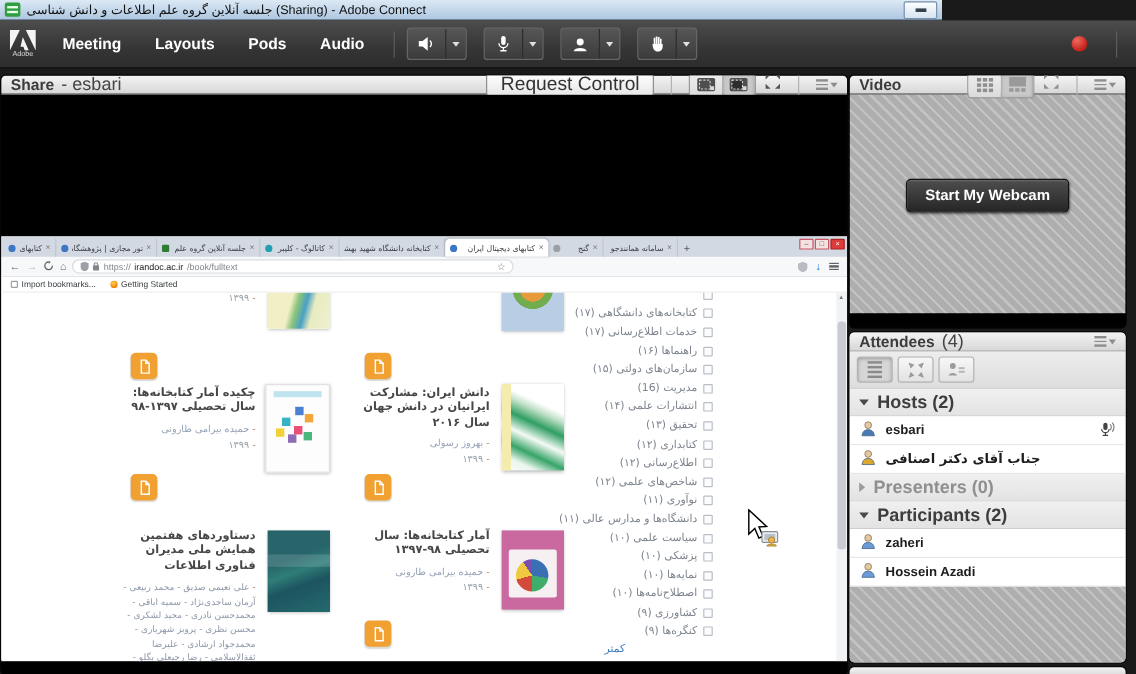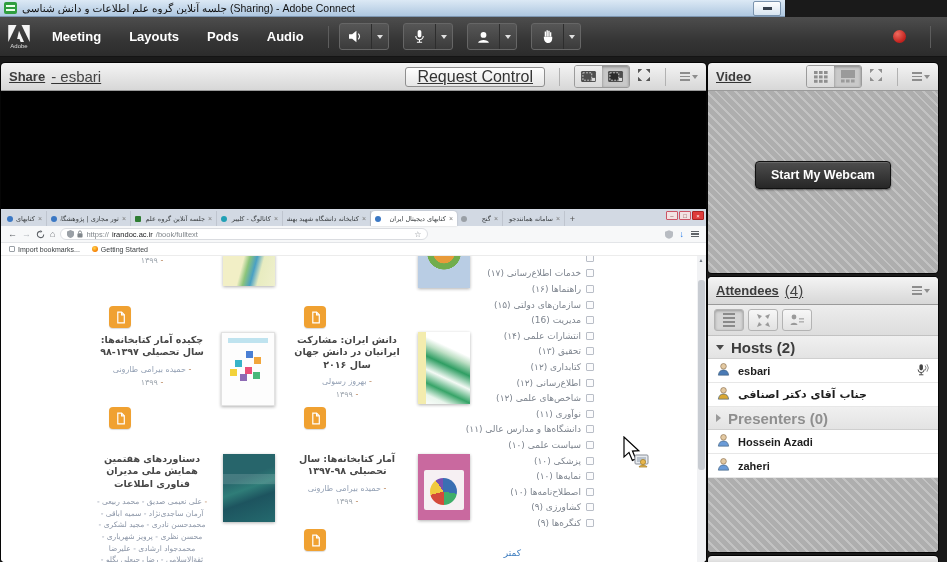--- a/index.html
+++ b/index.html
@@ -31,22 +31,22 @@
     margin-right:14px;background:linear-gradient(#565656,#3b3b3b);flex:0 0 auto;}
   .tool-btn{width:31px;height:25px;display:flex;align-items:center;justify-content:center;}
   .tool-caret{width:16px;height:25px;display:flex;align-items:center;justify-content:center;border-left:1px solid #2d2d2d;}
   .caret{width:0;height:0;border-left:3.5px solid transparent;border-right:3.5px solid transparent;border-top:4px solid #e0e0e0;}
   .rec-wrap{margin-left:auto;display:flex;align-items:center;}
   .rec-dot{width:13px;height:13px;border-radius:50%;margin-right:14px;
     background:radial-gradient(circle at 35% 30%,#f06a5e,#c2201c 70%);}
 
   
   .pod{position:absolute;border-radius:4px;overflow:hidden;box-shadow:0 0 0 1px #060606;background:#000;}
-  .pod-head{height:28px;background:linear-gradient(#f4f4f4,#d7d7d7);border-bottom:1px solid #9a9a9a;
-    display:flex;align-items:center;padding:0 8px;box-sizing:border-box;color:#333;text-decoration:underline;}
+  .pod-head{height:16px;background:linear-gradient(#f4f4f4,#d7d7d7);border-bottom:1px solid #9a9a9a;
+    display:flex;align-items:center;padding:0 8px;box-sizing:border-box;color:#333;}
   .pod-title{font-size:13px;font-weight:bold;color:#3c3c3c;}
   .pod-sub{font-size:15px;color:#444;margin-left:6px;}
   .hsep{width:1px;height:18px;background:#b2b2b2;margin:0 7px;flex:0 0 auto;}
   .pod-menu{display:flex;align-items:center;gap:2px;}
   .pod-menu .bars{display:flex;flex-direction:column;gap:2px;}
   .pod-menu .bars i{width:10px;height:1.5px;background:#8d8d8d;display:block;}
   .pod-menu .caret{border-top-color:#8d8d8d;border-left-width:3px;border-right-width:3px;}
   .hatch{background:#aeaeae;background-image:repeating-linear-gradient(45deg,rgba(255,255,255,.25) 0 2px,rgba(0,0,0,0) 2px 7px);}
 
   #share-pod{left:1px;top:63px;width:705px;height:499px;}
@@ -136,21 +136,21 @@
   .less{position:absolute;right:185px;top:292px;font-size:9px;color:#3a7bbf;direction:rtl;}
 
   #book-grid{position:absolute;left:0;top:0;right:9px;bottom:0;}
   .book{position:absolute;width:184px;direction:rtl;}
   .book-0{left:90px;top:-2px;}  .book-1{left:285px;top:-2px;}
   .book-2{left:90px;top:76px;}  .book-3{left:285px;top:76px;}
   .book-4{left:90px;top:195px;} .book-5{left:285px;top:195px;}
   .b-cover{position:absolute;right:0;top:0;width:52px;height:72px;box-shadow:0 1px 3px rgba(0,0,0,.3);overflow:hidden;}
   .book-0 .b-cover{height:32px;} .book-1 .b-cover{height:34px;}
   .book-4 .b-cover{top:3px;height:68px;} .book-5 .b-cover{top:3px;height:66px;}
-  .b-text{position:absolute;left:0;right:62px;top:2px;text-align:center;}
+  .b-text{position:absolute;left:0;right:62px;top:2px;text-align:right;}
   .b-title{font-size:9.5px;font-weight:bold;color:#474747;line-height:1.3;}
   .b-author{font-size:8px;color:#93a0b4;margin-top:6px;}
   .b-author::before{content:"- ";color:#b9845a;}
   .b-author.long{font-size:7.5px;line-height:1.55;color:#8d97a8;}
   .b-year{font-size:8px;color:#9aa2ab;margin-top:4px;}
   .b-year::before{content:"- ";color:#b9845a;}
   .book-0 .b-year,.book-1 .b-year{margin-top:0;}
   .b-pdf{position:absolute;left:18px;width:22px;height:22px;background:#f0a131;border-radius:4px;
     display:flex;align-items:center;justify-content:center;box-shadow:0 1px 1px rgba(0,0,0,.15);}
   .book-0 .b-pdf,.book-1 .b-pdf{top:52px;}
@@ -475,20 +475,24 @@
                 </div>
               </div>
             </div>
           <div class="cats" id="cat-list">
               <div class="cat-row">
                 <span class="cb"></span>
                 <span class="cat-label fa"></span>
               </div>
               <div class="cat-row">
                 <span class="cb"></span>
+                <span class="cat-label fa">کتابخانه‌های دانشگاهی (۱۷)</span>
+              </div>
+              <div class="cat-row">
+                <span class="cb"></span>
                 <span class="cat-label fa">خدمات اطلاع‌رسانی (۱۷)</span>
               </div>
               <div class="cat-row">
                 <span class="cb"></span>
                 <span class="cat-label fa">راهنماها (۱۶)</span>
               </div>
               <div class="cat-row">
                 <span class="cb"></span>
                 <span class="cat-label fa">سازمان‌های دولتی (۱۵)</span>
               </div>
@@ -678,33 +682,37 @@
           <span><svg width="15" height="15" viewBox="0 0 16 16">
               <circle cx="8" cy="4.6" r="3" fill="#e3c9a2" stroke="#8b6f4e" stroke-width="0.7"></circle>
               <path d="M2.5 14c.6-4 2.5-5.4 5.5-5.4s4.9 1.4 5.5 5.4z" fill="#d9a733" stroke="#45617e" stroke-width="0.7"></path>
             </svg></span>
           <span class="att-name fa" dir="auto">جناب آقای دکتر اصنافی</span>
         </div>
         <div class="att-sec collapsed">
           <span class="tri-right"></span>
           <span>Presenters (0)</span>
         </div>
+        <div class="att-sec">
+          <span class="tri-down"></span>
+          <span>Participants (2)</span>
+        </div>
+        <div class="att-row">
+          <span><svg width="15" height="15" viewBox="0 0 16 16">
+              <circle cx="8" cy="4.6" r="3" fill="#e3c9a2" stroke="#8b6f4e" stroke-width="0.7"></circle>
+              <path d="M2.5 14c.6-4 2.5-5.4 5.5-5.4s4.9 1.4 5.5 5.4z" fill="#6a9bd8" stroke="#45617e" stroke-width="0.7"></path>
+            </svg></span>
+          <span class="att-name" dir="auto">zaheri</span>
+        </div>
         <div class="att-row">
           <span><svg width="15" height="15" viewBox="0 0 16 16">
               <circle cx="8" cy="4.6" r="3" fill="#e3c9a2" stroke="#8b6f4e" stroke-width="0.7"></circle>
               <path d="M2.5 14c.6-4 2.5-5.4 5.5-5.4s4.9 1.4 5.5 5.4z" fill="#6a9bd8" stroke="#45617e" stroke-width="0.7"></path>
             </svg></span>
           <span class="att-name" dir="auto">Hossein Azadi</span>
         </div>
-        <div class="att-row">
-          <span><svg width="15" height="15" viewBox="0 0 16 16">
-              <circle cx="8" cy="4.6" r="3" fill="#e3c9a2" stroke="#8b6f4e" stroke-width="0.7"></circle>
-              <path d="M2.5 14c.6-4 2.5-5.4 5.5-5.4s4.9 1.4 5.5 5.4z" fill="#6a9bd8" stroke="#45617e" stroke-width="0.7"></path>
-            </svg></span>
-          <span class="att-name" dir="auto">zaheri</span>
-        </div>
       </div>
     <div class="att-fill hatch"></div>
   </div>
 
   <div id="next-pod"></div>
 
 </div>
 
 </body></html>

